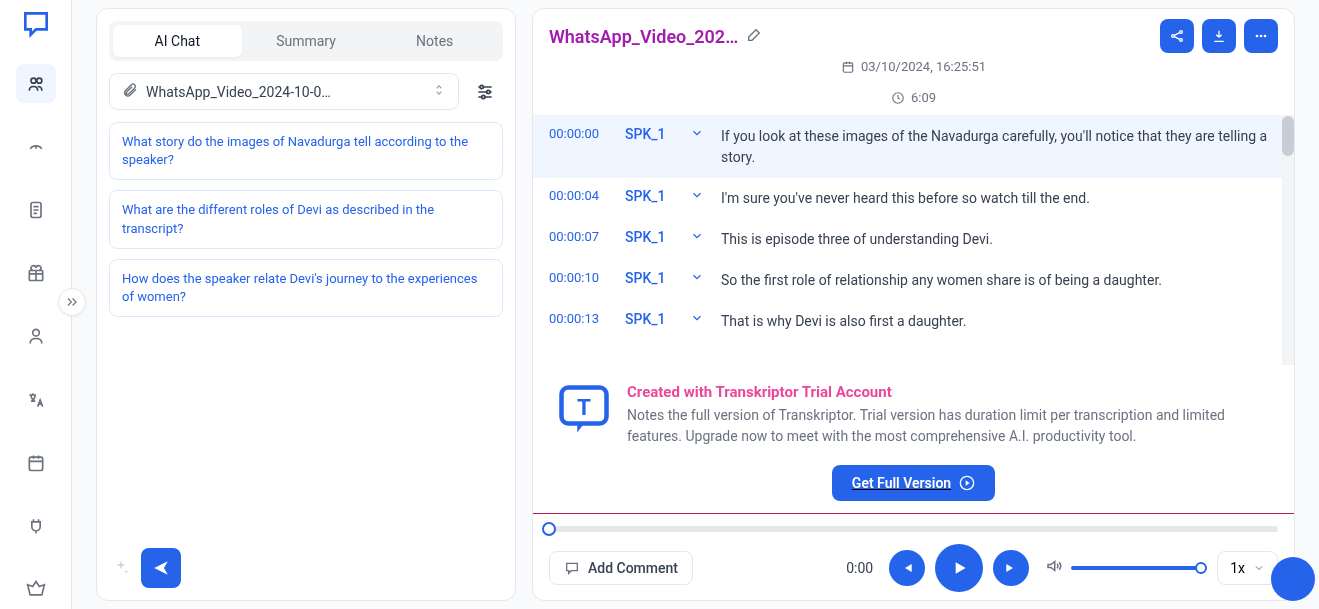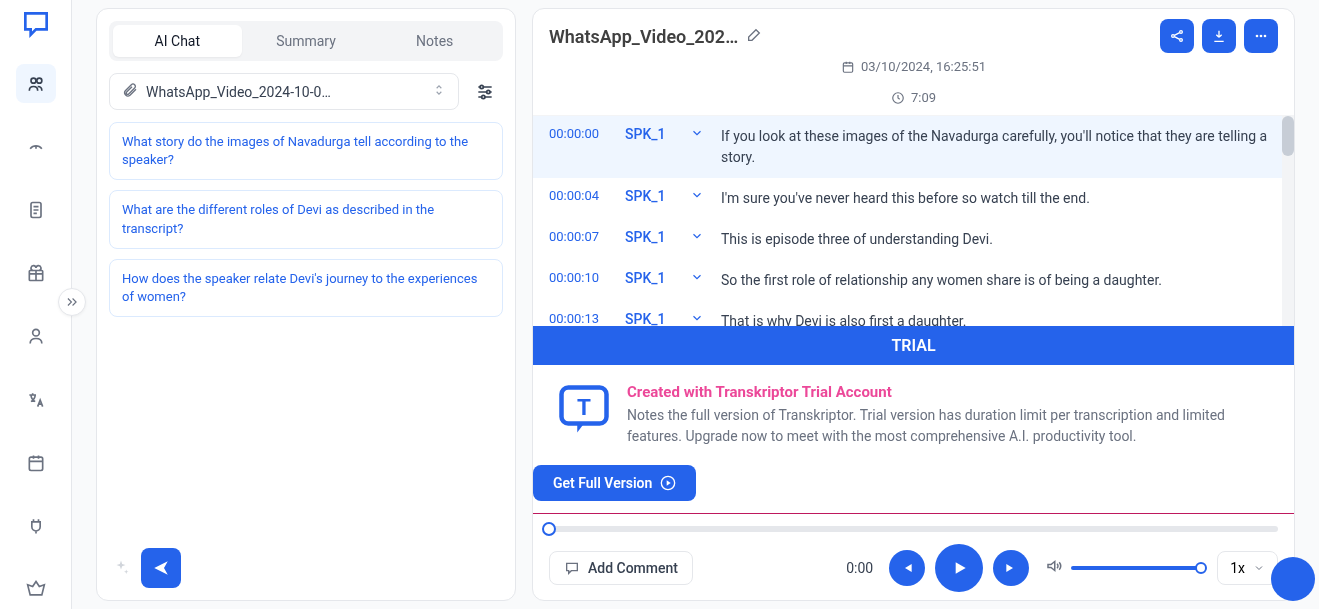--- a/index.html
+++ b/index.html
@@ -21,38 +21,38 @@
 .filter-btn { width: 36px; height: 36px; display: flex; align-items: center; justify-content: center; cursor: pointer; color: #374151; }
 .suggestions { padding: 0 12px; display: flex; flex-direction: column; gap: 10px; }
 .suggestion { border: 1px solid #dbeafe; background: #fff; border-radius: 8px; padding: 10px 12px; font-size: 13px; color: #2563eb; cursor: pointer; line-height: 1.4; }
 .chat-input-row { margin-top: auto; padding: 12px; display: flex; align-items: center; gap: 8px; }
 .sparkle { width: 24px; color: #d1d5db; display: flex; align-items: center; justify-content: center; }
 .chat-input { flex: 1; border: 1px solid #e5e7eb; border-radius: 8px; padding: 10px 12px; font-size: 14px; color: #6b7280; outline: none; }
 .send-btn { width: 40px; height: 40px; background: #2563eb; border-radius: 8px; display: flex; align-items: center; justify-content: center; cursor: pointer; color: #fff; }
 .divider { width: 8px; background: transparent; display: flex; align-items: center; }
 .right-panel { flex: 1; background: #fff; border: 1px solid #e5e7eb; border-radius: 12px; margin: 8px 24px 8px 4px; display: flex; flex-direction: column; overflow: hidden; }
 .rp-header { display: flex; align-items: center; padding: 10px 16px 0 16px; }
-.rp-title { font-size: 18px; font-weight: 600; color: #404040; display: flex; align-items: center; gap: 8px; }
+.rp-title { font-size: 18px; font-weight: 600; color: #a21caf; display: flex; align-items: center; gap: 8px; }
 .rp-actions { margin-left: auto; display: flex; gap: 8px; }
 .rp-actions .btn { width: 34px; height: 34px; background: #2563eb; border-radius: 8px; display: flex; align-items: center; justify-content: center; color: #fff; cursor: pointer; }
 .rp-meta { display: flex; gap: 16px; padding: 6px 16px 10px 16px; font-size: 13px; color: #6b7280; align-items: center; flex-direction: column; }
 .rp-meta .item { display: flex; align-items: center; gap: 6px; }
 .transcript { flex: 1; overflow-y: auto; border-top: 1px solid #f3f4f6; position: relative; }
 .trow { display: flex; padding: 10px 16px; font-size: 14px; align-items: flex-start; gap: 12px; }
 .trow.active { background: #eff6ff; }
 .ttime { color: #2563eb; width: 64px; font-size: 13px; }
 .tsp { color: #2563eb; width: 48px; font-weight: 500; }
 .tchev { width: 24px; color: #2563eb; cursor: pointer; display: flex; justify-content: center; }
 .ttext { flex: 1; color: #374151; line-height: 1.5; }
 .trial-banner { background: #2563eb; color: #fff; text-align: center; padding: 10px; font-weight: 600; font-size: 16px; }
 .trial-card { display: flex; padding: 18px 24px; gap: 16px; align-items: flex-start; }
 .trial-logo { width: 54px; height: 54px; display: flex; align-items: center; justify-content: center; }
 .trial-text h3 { font-size: 15px; font-weight: 700; color: #ec4899; margin-bottom: 4px; }
 .trial-text p { font-size: 14px; color: #6b7280; line-height: 1.5; }
-.trial-cta-row { display: flex; padding-bottom: 12px; }
+.trial-cta-row { display: flex; justify-content: center; padding-bottom: 12px; text-decoration: underline; }
 .trial-cta { background: #2563eb; color: #fff; padding: 10px 20px; border-radius: 8px; font-weight: 600; font-size: 14px; cursor: pointer; display: flex; align-items: center; gap: 8px; }
 .player { border-top: 1px solid #be185d; padding: 12px 16px 8px 16px; }
 .progress-bar { height: 6px; background: #e5e7eb; border-radius: 3px; position: relative; margin-bottom: 12px; }
 .progress-bar .knob { position: absolute; left: 0; top: 50%; transform: translate(-50%, -50%); width: 14px; height: 14px; border-radius: 50%; border: 2px solid #2563eb; background: #fff; }
 .controls-row { display: flex; align-items: center; gap: 16px; }
 .add-comment { display: flex; align-items: center; gap: 8px; border: 1px solid #e5e7eb; border-radius: 8px; padding: 8px 14px; font-size: 14px; color: #374151; cursor: pointer; font-weight: 500; }
 .time-disp { font-size: 14px; color: #374151; margin-left: auto; }
 .play-group { display: flex; align-items: center; gap: 10px; }
 .pbtn { width: 36px; height: 36px; border-radius: 50%; background: #2563eb; color: #fff; display: flex; align-items: center; justify-content: center; cursor: pointer; }
 .pbtn.big { width: 48px; height: 48px; }
@@ -222,21 +222,21 @@
             <rect x="4" y="5" width="16" height="16" rx="2"></rect>
             <path d="M4 10h16M9 3v4M15 3v4"></path>
           </svg>
         <span>03/10/2024, 16:25:51</span>
       </div>
       <div class="item">
         <svg width="14" height="14" viewBox="0 0 24 24" fill="none" stroke="currentColor" stroke-width="2">
             <circle cx="12" cy="12" r="9"></circle>
             <path d="M12 7v5l3 2"></path>
           </svg>
-        <span>7:09</span>
+        <span>6:09</span>
       </div>
     </div>
     <div class="transcript">
       <div class="trow active">
         <div class="ttime">00:00:00</div>
         <div class="tsp">SPK_1</div>
         <div class="tchev">
             <svg width="14" height="14" viewBox="0 0 24 24" fill="none" stroke="currentColor" stroke-width="2">
               <path d="M6 9l6 6 6-6"></path>
             </svg>
@@ -280,21 +280,20 @@
             <svg width="14" height="14" viewBox="0 0 24 24" fill="none" stroke="currentColor" stroke-width="2">
               <path d="M6 9l6 6 6-6"></path>
             </svg>
           </div>
         <div class="ttext">That is why Devi is also first a daughter.</div>
       </div>
       <div class="sb-track"></div>
       <div class="sb-thumb"></div>
     </div>
 
-    <div class="trial-banner">TRIAL</div>
     <div class="trial-card">
       <div class="trial-logo">
         <svg viewBox="0 0 48 48" width="54" height="54">
             <rect x="4" y="4" width="40" height="32" rx="6" fill="none" stroke="#2563eb" stroke-width="4"></rect>
             <path d="M24 36l-6 8v-8" fill="#2563eb"></path>
             <text x="24" y="28" text-anchor="middle" font-size="20" font-weight="bold" fill="#2563eb">T</text>
           </svg>
       </div>
       <div class="trial-text">
         <h3>Created with Transkriptor Trial Account</h3>

